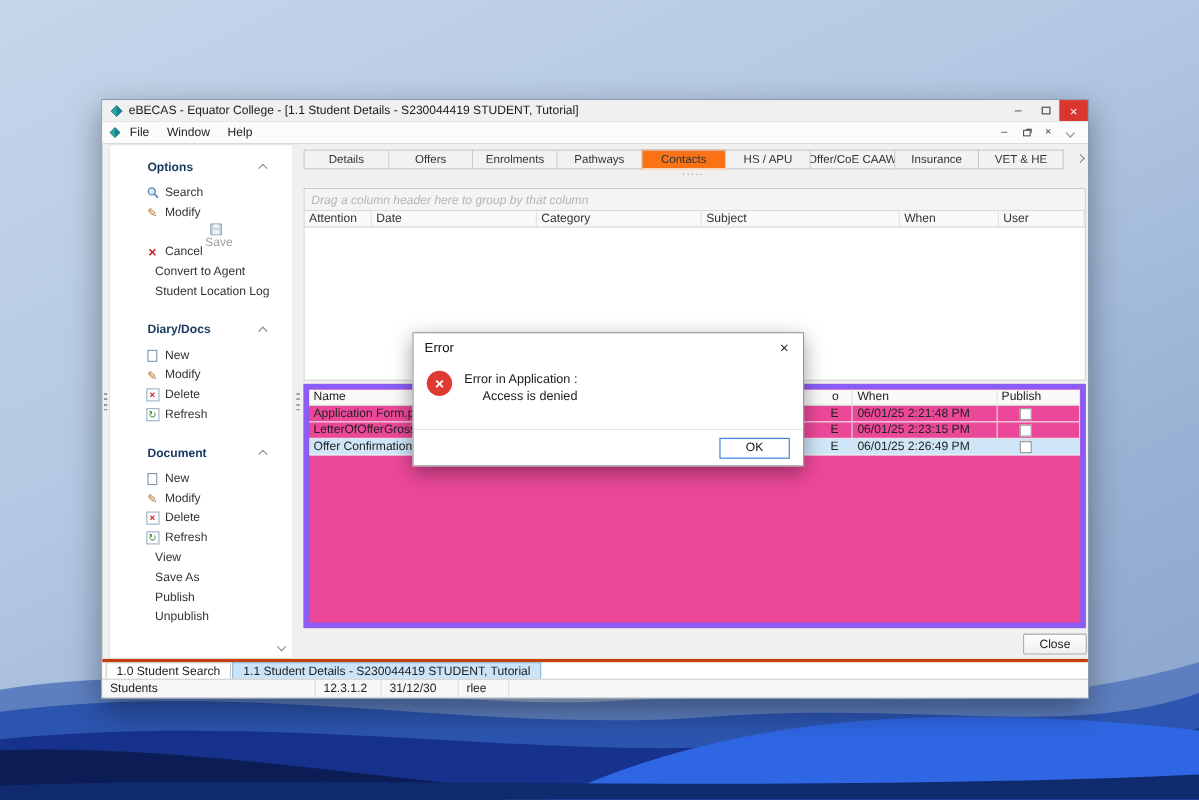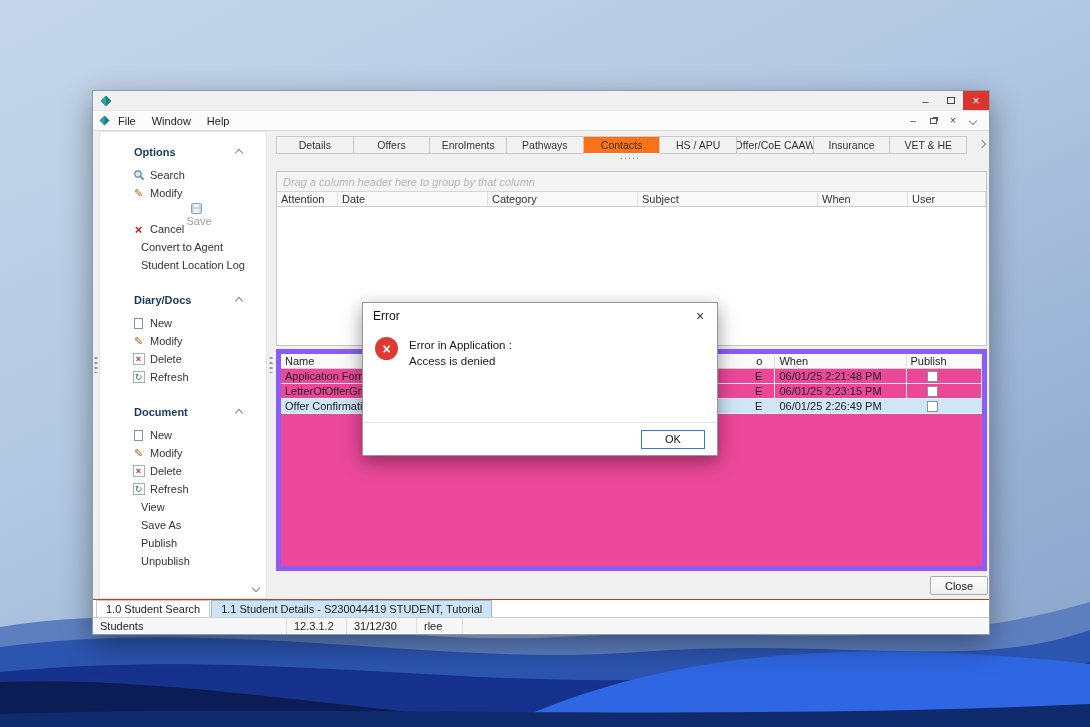--- a/index.html
+++ b/index.html
@@ -74,29 +74,29 @@
   .dgc{height:100%;display:flex;align-items:center;padding:0 4px;border-right:1px solid #e2e2e2;overflow:hidden;white-space:nowrap;}
   .c-name{width:180px;}
   .c-partial{width:318px;justify-content:flex-end;padding-right:12px;}
   .c-when{width:132px;}
   .c-publish{width:76px;}
   .checkbox{width:11px;height:11px;background:#fff;border:1px solid #919191;margin-left:16px;}
 
   .close-btn{position:absolute;right:1px;bottom:4px;width:58px;height:19px;background:linear-gradient(#fdfdfd,#f0f0f0);border:1px solid #acacac;border-radius:2px;display:flex;align-items:center;justify-content:center;color:#222;}
 
   
-  .mdi-tabbar{position:absolute;left:0;right:0;bottom:17px;height:18px;background:#fff;border-top:1px solid #c2410c;display:flex;align-items:flex-start;padding-left:3px;}
+  .mdi-tabbar{position:absolute;left:0;right:0;bottom:17px;height:18px;background:#fff;border-top:3px solid #c2410c;display:flex;align-items:flex-start;padding-left:3px;}
   .mdi-tab{height:17px;display:flex;align-items:center;padding:0 9px;border:1px solid #c9c9c9;border-bottom:none;background:#fff;margin-right:1px;white-space:nowrap;color:#222;}
   .mdi-tab.active{background:#cce4f7;border-color:#8db8dc;}
   .statusbar{position:absolute;left:0;right:0;bottom:0;height:17px;background:#f7f7f7;border-top:1px solid #cfcfcf;display:flex;}
   .status-cell{height:100%;display:flex;align-items:center;padding:0 7px;border-right:1px solid #dcdcdc;color:#222;overflow:hidden;white-space:nowrap;}
   .sc0{width:194px;}.sc1{width:60px;}.sc2{width:70px;}.sc3{width:46px;}.sc-fill{flex:1;border-right:none;}
 
   
-  .dialog{position:absolute;left:362px;top:302px;width:356px;height:154px;background:#fff;border:1px solid #979797;box-shadow:0 6px 18px rgba(0,0,0,.4);}
+  .dialog{position:absolute;left:375px;top:302px;width:356px;height:122px;background:#fff;border:1px solid #979797;box-shadow:0 6px 18px rgba(0,0,0,.4);text-align:right;}
   .dlg-titlebar{height:25px;display:flex;align-items:center;padding-left:10px;}
   .dlg-title{font-size:12px;color:#111;}
   .dlg-close{margin-left:auto;width:34px;height:25px;display:flex;align-items:center;justify-content:center;color:#333;font-size:14px;}
   .dlg-body{display:flex;align-items:flex-start;gap:11px;padding:9px 12px 0 12px;}
   .error-icon{width:23px;height:23px;border-radius:50%;background:#df3a32;color:#fff;display:flex;align-items:center;justify-content:center;font-size:14px;font-weight:bold;flex:0 0 23px;}
   .dlg-msg{font-size:11.5px;line-height:1.35;color:#1a1a1a;padding-top:1px;}
   .dlg-footer{position:absolute;left:0;right:0;bottom:0;height:33px;border-top:1px solid #e6e6e6;display:flex;align-items:center;justify-content:flex-end;padding-right:12px;}
   .ok-btn{width:64px;height:19px;background:#fff;border:1px solid #2f7bd9;display:flex;align-items:center;justify-content:center;color:#111;}
 
   .app-icon{display:inline-flex;}
@@ -116,20 +116,21 @@
 
   <div class="window">
 
     <div class="titlebar">
       <span class="app-icon">
         <svg width="12" height="12" viewBox="0 0 12 12">
             <path d="M6 1 L11 6 L6 11 L1 6 Z" fill="#2aa8a0" stroke="#177d77" stroke-width="0.8"></path>
             <path d="M6 1 L11 6 L6 11 Z" fill="#1b7f8f"></path>
           </svg>
       </span>
+      <span class="title-text">eBECAS - Equator College - [1.1 Student Details - S230044419 STUDENT, Tutorial]</span>
       <div class="caption-controls">
         <div class="cap-btn">
             <span>–</span>
           </div>
         <div class="cap-btn">
             <span class="glyph-maxbox"></span>
           </div>
         <div class="cap-btn cap-close">
             <span>×</span>
           </div>

